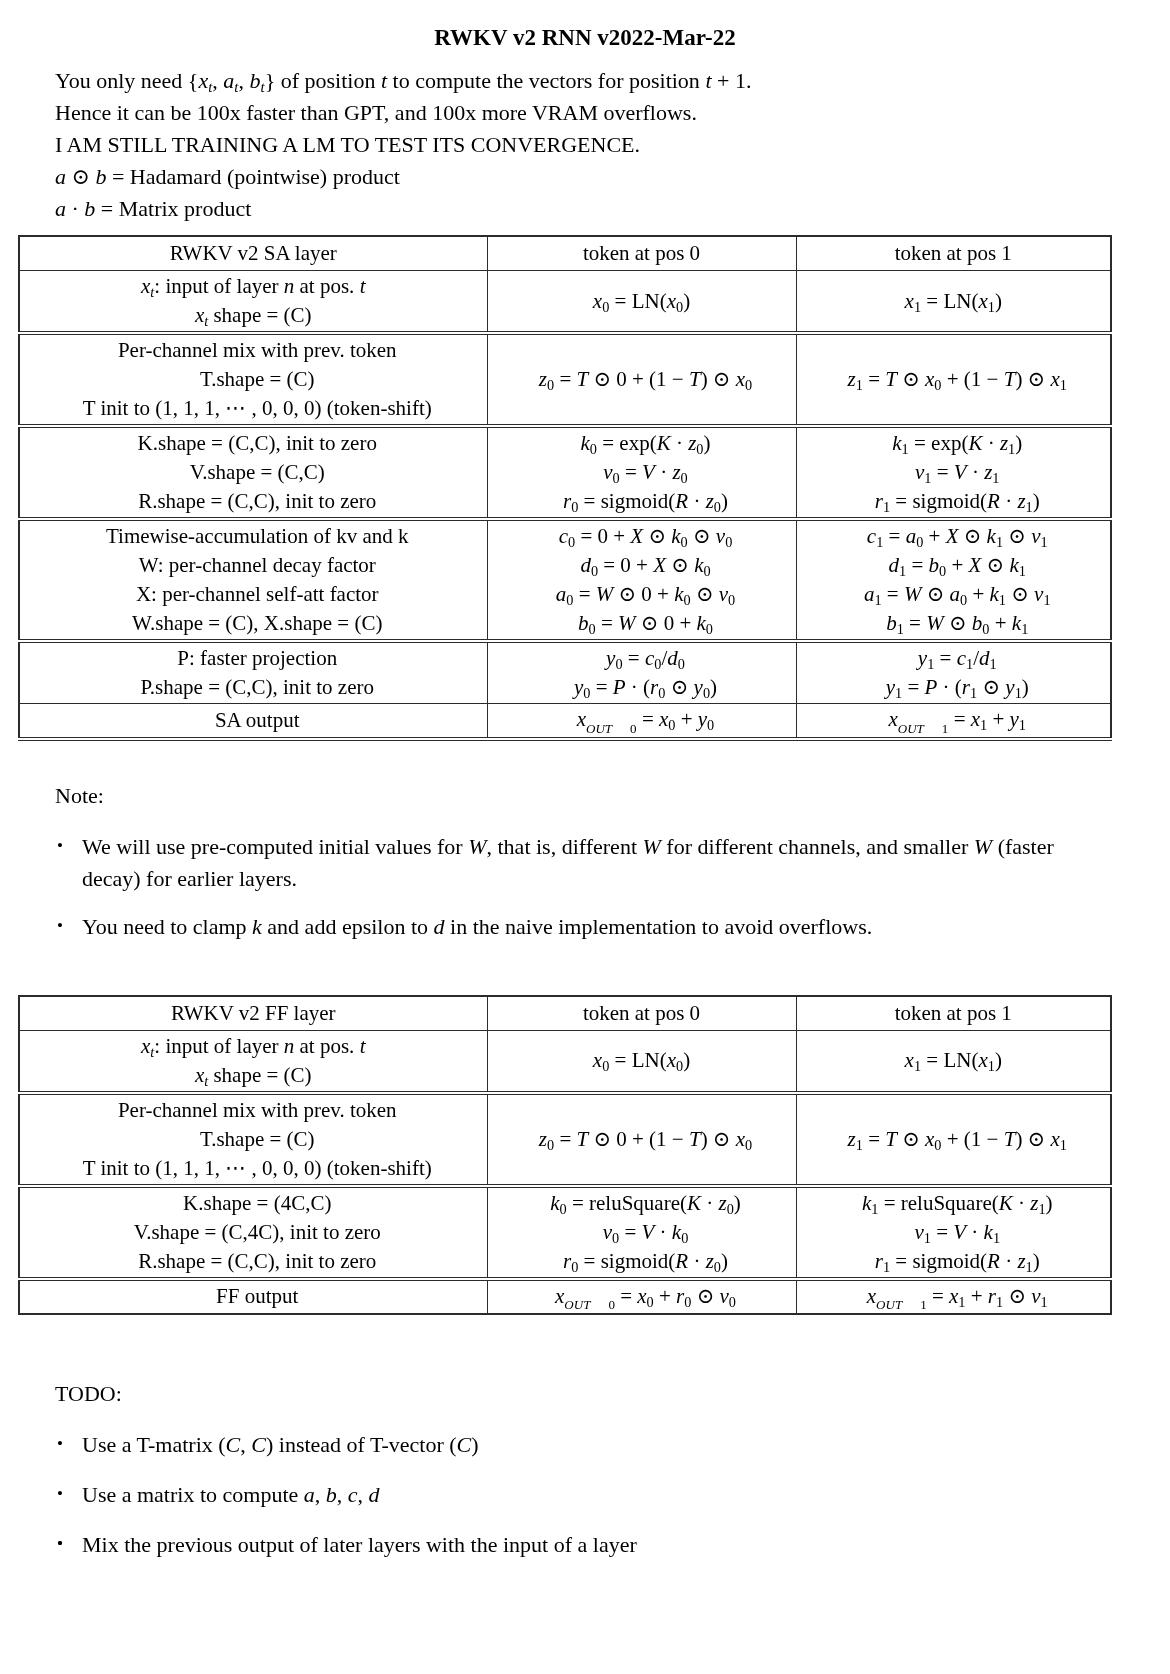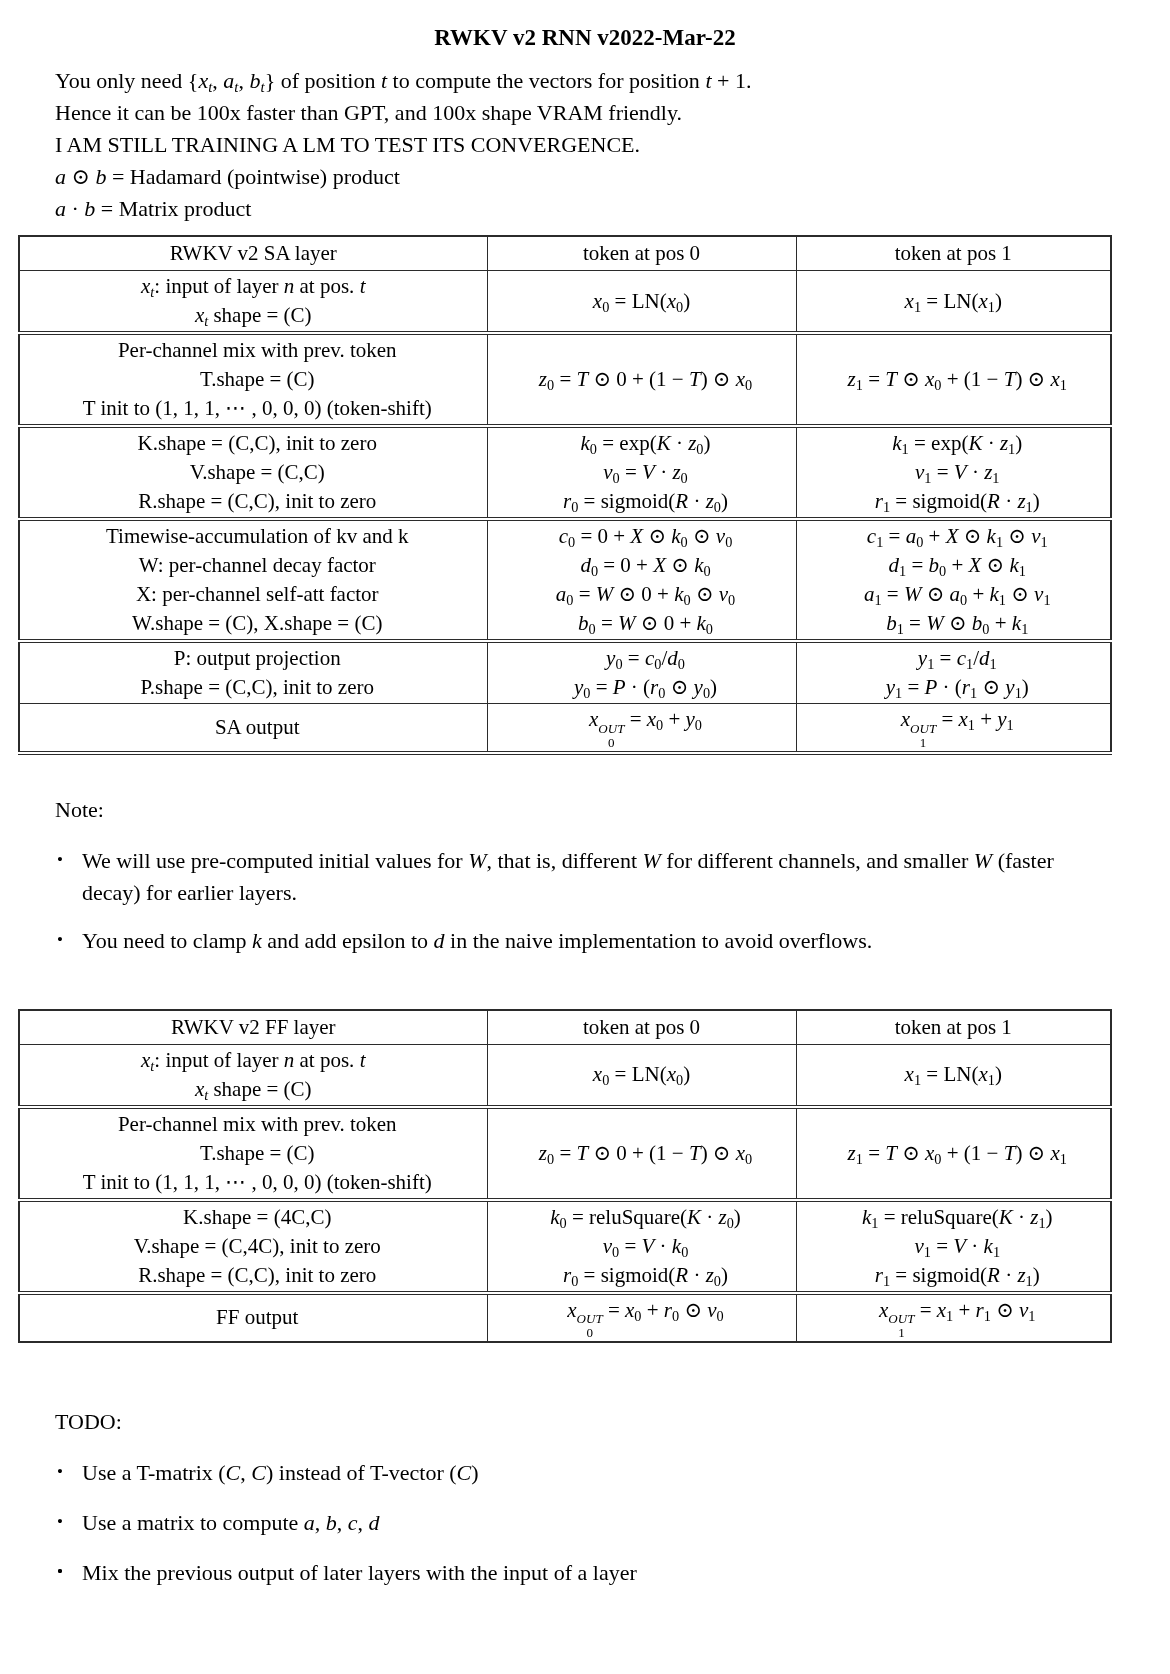--- a/index.html
+++ b/index.html
@@ -5,22 +5,22 @@
   html,body{margin:0;padding:0;}
   body{
     width:1170px;height:1674px;overflow:hidden;background:#ffffff;color:#000;
     font-family:"Liberation Serif","DejaVu Serif","DejaVu Sans",serif;
     font-size:22px;
   }
   i{font-style:italic;}
   sub,sup{font-size:68%;line-height:0;}
   sub{vertical-align:-0.28em;}
   sup{vertical-align:0.5em;}
-  .stack{display:inline-flex;flex-direction:column;align-items:center;
-         font-size:62%;line-height:1;vertical-align:-0.5em;}
+  .stack{display:inline-flex;flex-direction:row;align-items:center;
+         font-size:62%;line-height:1;vertical-align:-0.5em;gap:18px;}
   .stack sup,.stack sub{font-size:100%;line-height:1.08;vertical-align:baseline;position:static;}
 
   .title{text-align:center;font-weight:700;font-size:23px;margin:25px 0 14px 0;}
   .intro{margin:0 0 0 55px;line-height:32px;}
   .pline{white-space:nowrap;}
 
   table.doc{
     border-collapse:collapse;table-layout:fixed;width:1092px;
     margin:10px 0 0 18px;font-size:21px;
     border:2px solid #2b2b2b;
@@ -45,21 +45,21 @@
 </style>
 </head>
 <body>
 
 <main>
 
   <div class="title">RWKV v2 RNN v2022-Mar-22</div>
 
   <div class="intro">
       <div class="pline">You only need {<i>x</i><sub><i>t</i></sub>, <i>a</i><sub><i>t</i></sub>, <i>b</i><sub><i>t</i></sub>} of position <i>t</i> to compute the vectors for position <i>t</i> + 1.</div>
-      <div class="pline">Hence it can be 100x faster than GPT, and 100x shape VRAM friendly.</div>
+      <div class="pline">Hence it can be 100x faster than GPT, and 100x more VRAM overflows.</div>
       <div class="pline">I AM STILL TRAINING A LM TO TEST ITS CONVERGENCE.</div>
       <div class="pline"><i>a</i> ⊙ <i>b</i> = Hadamard (pointwise) product</div>
       <div class="pline"><i>a</i> · <i>b</i> = Matrix product</div>
     </div>
 
   <table class="doc" id="tbl0">
     <colgroup>
         <col class="c1">
         <col class="c2">
         <col class="c3">
@@ -129,21 +129,21 @@
           </td>
           <td>
             <div class="cl"><i>c</i><sub>1</sub> = <i>a</i><sub>0</sub> + <i>X</i> ⊙ <i>k</i><sub>1</sub> ⊙ <i>v</i><sub>1</sub></div>
             <div class="cl"><i>d</i><sub>1</sub> = <i>b</i><sub>0</sub> + <i>X</i> ⊙ <i>k</i><sub>1</sub></div>
             <div class="cl"><i>a</i><sub>1</sub> = <i>W</i> ⊙ <i>a</i><sub>0</sub> + <i>k</i><sub>1</sub> ⊙ <i>v</i><sub>1</sub></div>
             <div class="cl"><i>b</i><sub>1</sub> = <i>W</i> ⊙ <i>b</i><sub>0</sub> + <i>k</i><sub>1</sub></div>
           </td>
         </tr>
         <tr>
           <td>
-            <div class="cl">P: output projection</div>
+            <div class="cl">P: faster projection</div>
             <div class="cl">P.shape = (C,C), init to zero</div>
           </td>
           <td>
             <div class="cl"><i>y</i><sub>0</sub> = <i>c</i><sub>0</sub>/<i>d</i><sub>0</sub></div>
             <div class="cl"><i>y</i><sub>0</sub> = <i>P</i> · (<i>r</i><sub>0</sub> ⊙ <i>y</i><sub>0</sub>)</div>
           </td>
           <td>
             <div class="cl"><i>y</i><sub>1</sub> = <i>c</i><sub>1</sub>/<i>d</i><sub>1</sub></div>
             <div class="cl"><i>y</i><sub>1</sub> = <i>P</i> · (<i>r</i><sub>1</sub> ⊙ <i>y</i><sub>1</sub>)</div>
           </td>

